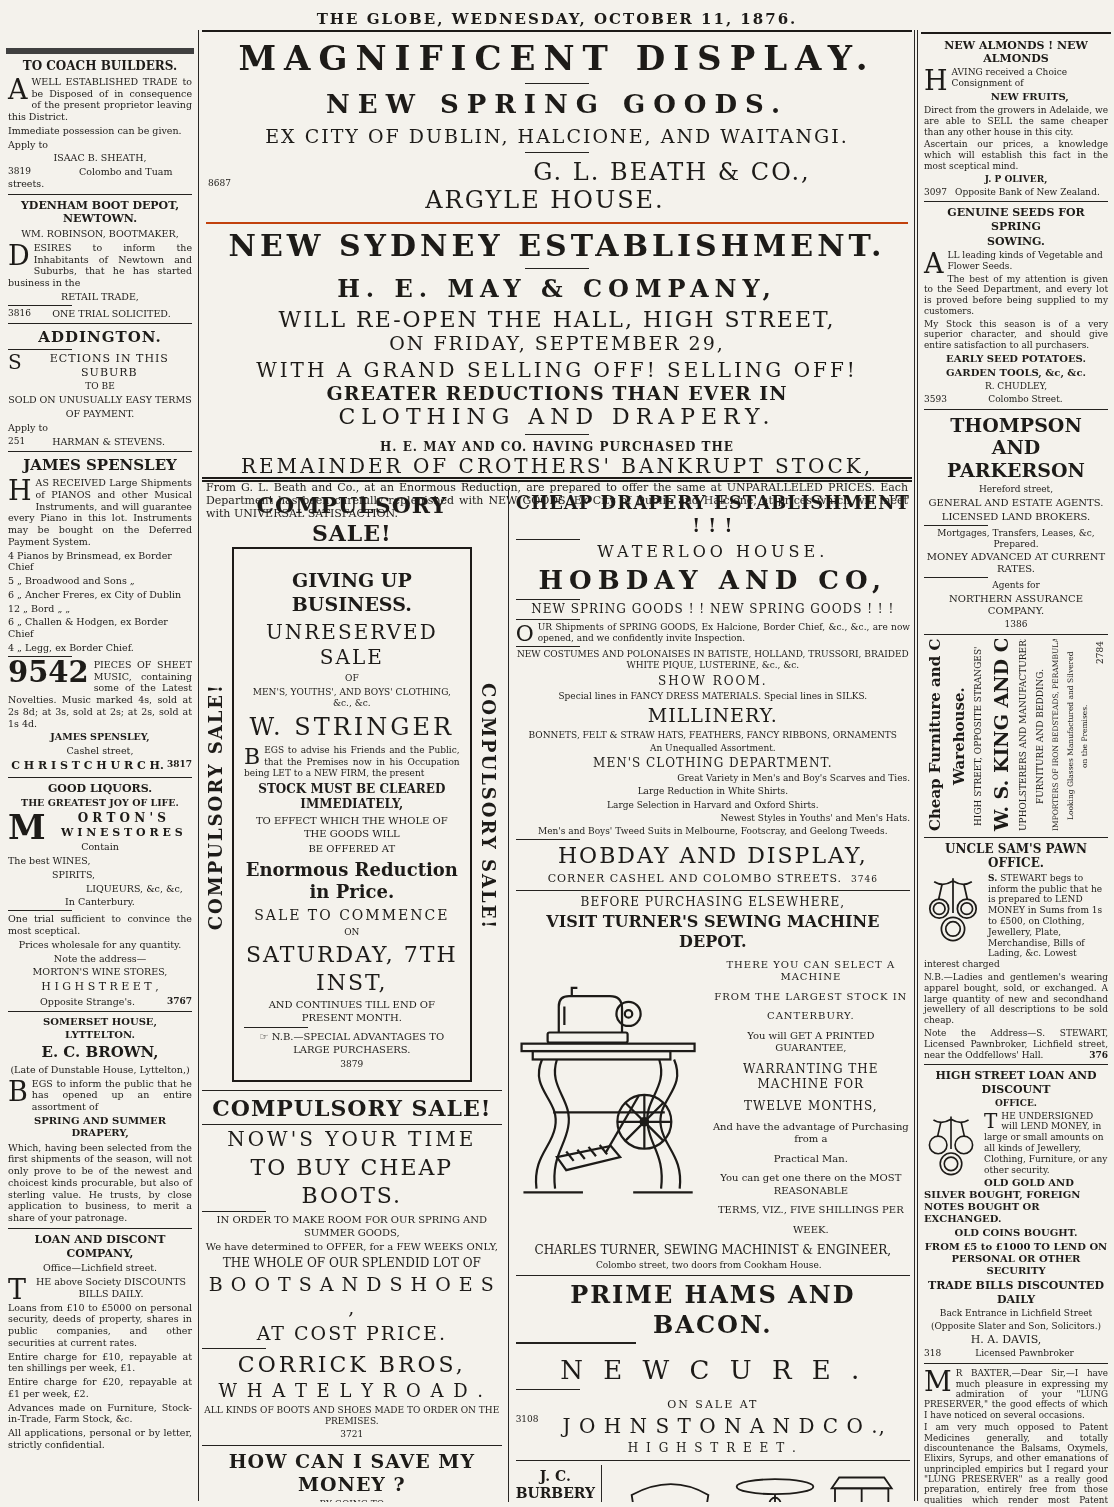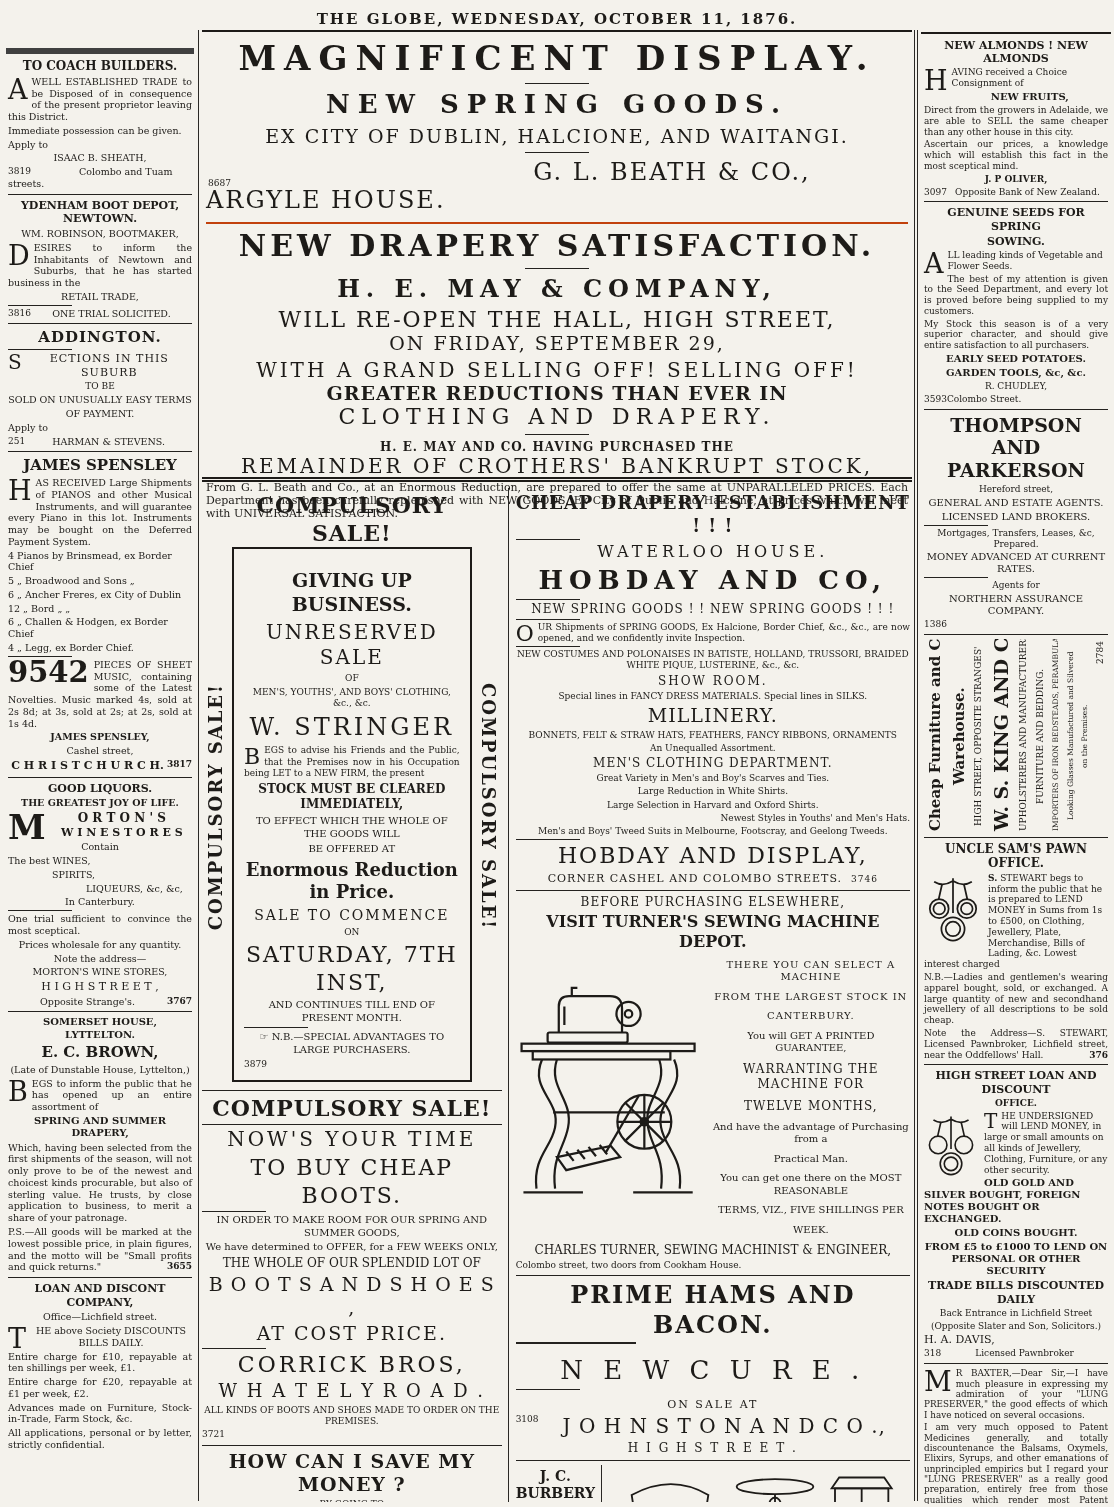--- a/index.html
+++ b/index.html
@@ -1,20 +1,20 @@
 <!DOCTYPE html>
 <html><head>
 <meta charset="utf-8">
 <style>
   *{box-sizing:border-box;margin:0;padding:0}
   html,body{background:#e8e6df}
   body{width:1114px;height:1507px;position:relative;overflow:hidden;
        font-family:"DejaVu Serif","Liberation Serif",serif;color:#1d1b18;
        background:#f4f2ec;}
-  .c{text-align:center}.j{text-align:justify}.r{text-align:left}
+  .c{text-align:center}.j{text-align:justify}.r{text-align:center}
   .b{font-weight:bold}
   .t34{font-size:34px}.t30{font-size:30px}.t26{font-size:26px}.t24{font-size:24px}
   .t22{font-size:22px}.t20{font-size:20px}.t18{font-size:18px}.t16{font-size:16px}
   .t15{font-size:15px}.t14{font-size:14px}.t13{font-size:19px}.t12{font-size:12px}
   .t11{font-size:11px}.t10{font-size:10px}.t9{font-size:9px}
   .ls1{letter-spacing:1px}.ls2{letter-spacing:2px}.ls3{letter-spacing:3px}
   .ls4{letter-spacing:4px}.ls6{letter-spacing:6px}.ls8{letter-spacing:8px}
   .dc{float:left;font-size:27px;line-height:.78;padding:3px 4px 0 0}
   .dc2{float:left;font-size:34px;line-height:.72;padding:4px 6px 0 0;font-weight:bold}
   .dc3{float:left;font-size:29px;line-height:.8;padding:2px 5px 0 0;font-weight:bold}
@@ -136,27 +136,27 @@
     <div class="c"><span>Opposite Strange's.</span> <span class="numR">3767</span></div>
   </section>
   <div class="sepw"></div>
   <section class="ad">
     <div class="c b t10">SOMERSET HOUSE, LYTTELTON.</div>
     <div class="c b t15">E. C. BROWN,</div>
     <div class="c">(Late of Dunstable House, Lyttelton,)</div>
     <p class="j"><span class="dc">B</span><span>EGS to inform the public that he has opened up an entire assortment of</span></p>
     <div class="c b t10">SPRING AND SUMMER DRAPERY,</div>
     <p class="j">Which, having been selected from the first shipments of the season, will not only prove to be of the newest and choicest kinds procurable, but also of sterling value. He trusts, by close application to business, to merit a share of your patronage.</p>
-    <p class="j"><span>P.S.—All goods will be marked at the lowest possible price, in plain figures, and the motto will be "Small profits and quick returns."</span> <span class="numR">3655</span></p>
   </section>
   <div class="sepw"></div>
   <section class="ad">
     <div class="c b t11">LOAN AND DISCONT COMPANY,</div>
     <div class="c">Office—Lichfield street.</div>
     <p class="c"><span class="dc">T</span><span>HE above Society DISCOUNTS BILLS DAILY.</span></p>
+    <p class="j">Loans from £10 to £5000 on personal security, deeds of property, shares in public companies, and other securities at current rates.</p>
     <p class="j">Entire charge for £10, repayable at ten shillings per week, £1.</p>
     <p class="j">Entire charge for £20, repayable at £1 per week, £2.</p>
     <p class="j">Advances made on Furniture, Stock-in-Trade, Farm Stock, &amp;c.</p>
     <p class="j"><span>All applications, personal or by letter, strictly confidential.</span> </p>
   </section>
 
 </div>
 
 <div class="banner">
   <div class="beath c">
@@ -164,21 +164,21 @@
     <div class="mr"></div>
     <div class="b t26 ls8">NEW SPRING GOODS.</div>
     <div class="t13 ls2" style="margin-top:6px">EX CITY OF DUBLIN, HALCIONE, AND WAITANGI.</div>
     <div class="mr"></div>
     <div class="t24 ls2" style="padding-left:230px">G. L. BEATH &amp; CO.,</div>
     <div class="t24 ls2 r" style="padding-right:24px">ARGYLE HOUSE.</div>
     <span class="t9" style="position:absolute;left:2px;top:140px">8687</span>
   </div>
   <div class="gap"></div>
   <div class="c">
-    <div class="b t30 ls4">NEW DRAPERY SATISFACTION.</div>
+    <div class="b t30 ls4">NEW SYDNEY ESTABLISHMENT.</div>
     <div class="mr"></div>
     <div class="b t24 ls6">H. E. MAY &amp; COMPANY,</div>
     <div class="t22 ls2" style="margin-top:4px">WILL RE-OPEN THE HALL, HIGH STREET,</div>
     <div class="t13 ls2">ON FRIDAY, SEPTEMBER 29,</div>
     <div class="t20 ls3" style="margin-top:4px">WITH A GRAND SELLING OFF!   SELLING OFF!</div>
     <div class="t13 ls1 b">GREATER REDUCTIONS THAN EVER IN</div>
     <div class="t22 ls6">CLOTHING AND DRAPERY.</div>
     <div class="mr"></div>
     <div class="t12 ls1 b">H. E. MAY AND CO. HAVING PURCHASED THE</div>
     <div class="t21 t20 ls3">REMAINDER OF CROTHERS' BANKRUPT STOCK,</div>
@@ -258,21 +258,21 @@
       <div class="mr"></div>
       <p class="j t9"><span class="dc" style="font-size:22px">O</span><span>UR Shipments of SPRING GOODS, Ex Halcione, Border Chief, &amp;c., &amp;c., are now opened, and we confidently invite Inspection.</span></p>
       <div class="mr"></div>
       <div class="t9">NEW COSTUMES AND POLONAISES IN BATISTE, HOLLAND, TRUSSORI, BRAIDED WHITE PIQUE, LUSTERINE, &amp;c., &amp;c.</div>
       <div class="t12 ls2">SHOW ROOM.</div>
       <div class="t9">Special lines in FANCY DRESS MATERIALS.   Special lines in SILKS.</div>
       <div class="t13 ls1">MILLINERY.</div>
       <div class="t9">BONNETS, FELT &amp; STRAW HATS, FEATHERS, FANCY RIBBONS, ORNAMENTS</div>
       <div class="t9">An Unequalled Assortment.</div>
       <div class="t12 ls1">MEN'S CLOTHING DEPARTMENT.</div>
-      <div class="t9" style="text-align:center">Great Variety in Men's and Boy's Scarves and Ties.</div>
+      <div class="t9" style="text-align:right">Great Variety in Men's and Boy's Scarves and Ties.</div>
       <div class="t9">Large Reduction in White Shirts.</div>
       <div class="t9">Large Selection in Harvard and Oxford Shirts.</div>
       <div class="t9" style="text-align:right">Newest Styles in Youths' and Men's Hats.</div>
       <div class="t9">Men's and Boys' Tweed Suits in Melbourne, Footscray, and Geelong Tweeds.</div>
       <div class="mr"></div>
       <div class="t22 ls2">HOBDAY AND DISPLAY,</div>
       <div class="t11 ls1"><span>CORNER CASHEL AND COLOMBO STREETS.</span>&nbsp;&nbsp;<span class="t9">3746</span></div>
     </section>
     <div class="sepw"></div>
     <section class="ad">

